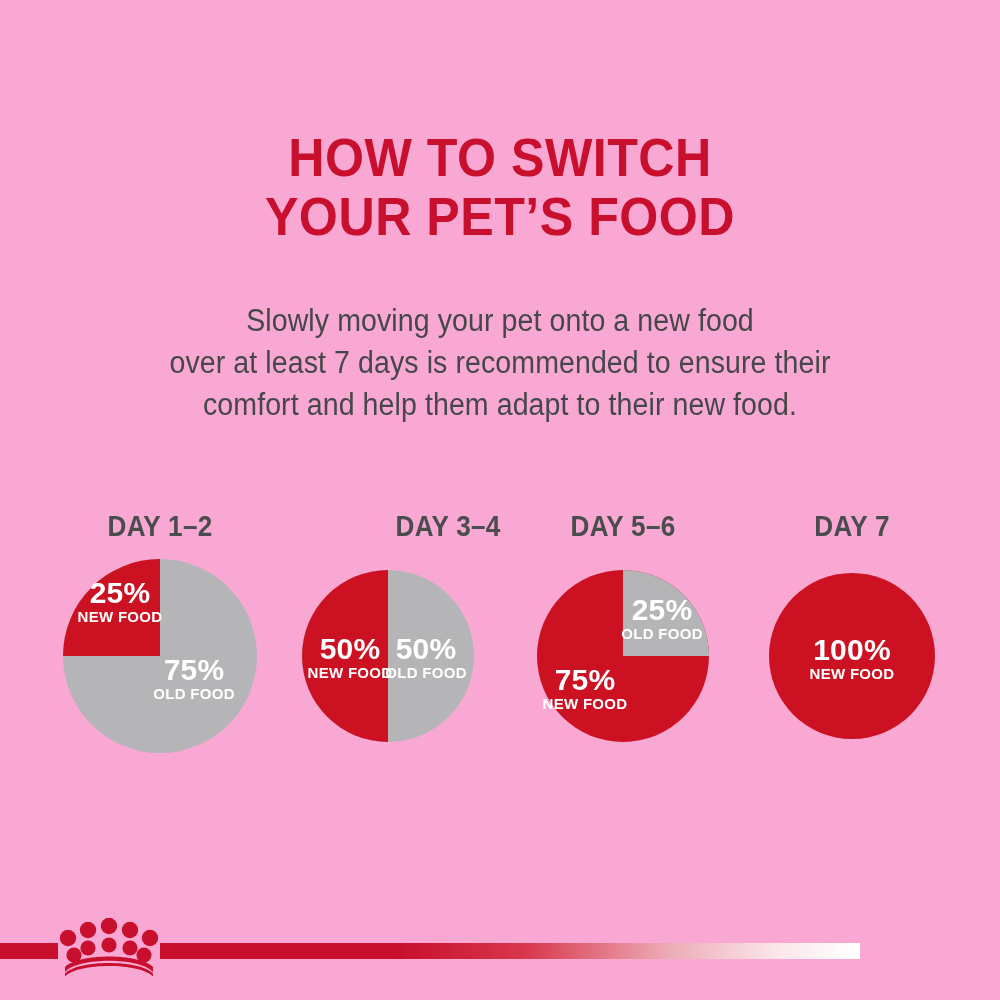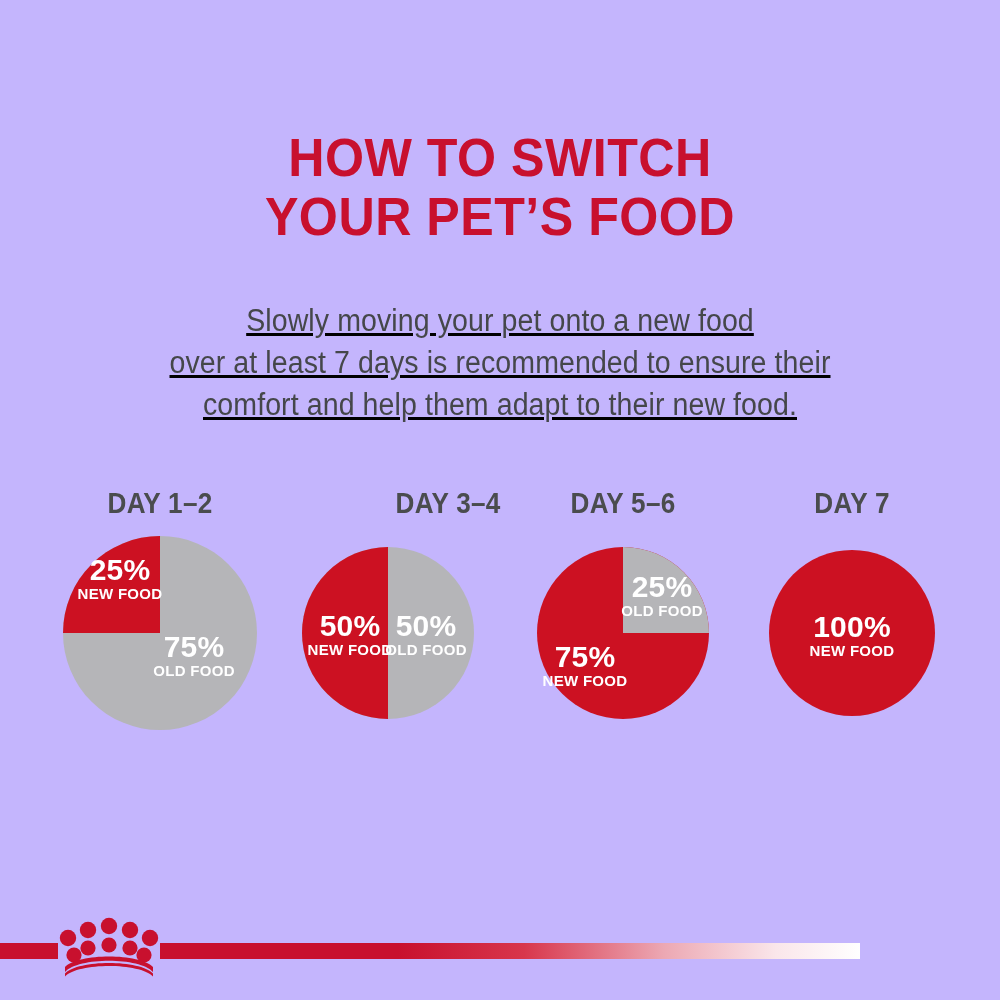--- a/index.html
+++ b/index.html
@@ -14,21 +14,21 @@
     font-family: "Liberation Sans", sans-serif;
     overflow: hidden;
     position: relative;
   }
 
   #infographic {
     position: absolute;
     left: 0; top: 0;
     width: 1000px;
     height: 1000px;
-    background: #c4b5fd;
+    background: #f9a8d4;
   }
 
   
   .title-block {
     position: absolute;
     left: 0;
     top: 128px;
     width: 1000px;
     text-align: center;
   }
@@ -45,40 +45,39 @@
     white-space: nowrap;
   }
 
   
   .subtitle-block {
     position: absolute;
     left: 0;
     top: 300px;
     width: 1000px;
     text-align: center;
-    text-decoration: underline;
   }
   .subtitle-line {
     display: block;
     color: #45474A;
     font-family: "Liberation Sans Narrow", "Liberation Sans", sans-serif;
     font-weight: normal;
     font-size: 31px;
     line-height: 42px;
     letter-spacing: 0.1px;
     transform: scaleX(0.92);
     transform-origin: center center;
     white-space: nowrap;
   }
 
   
   .pies-row {
     position: absolute;
     left: 0;
-    top: 476px;
+    top: 499px;
     width: 847px;
     height: 270px;
   }
   .pie-cell {
     position: absolute;
     top: 0;
     width: 250px;
     height: 270px;
     text-align: center;
   }

